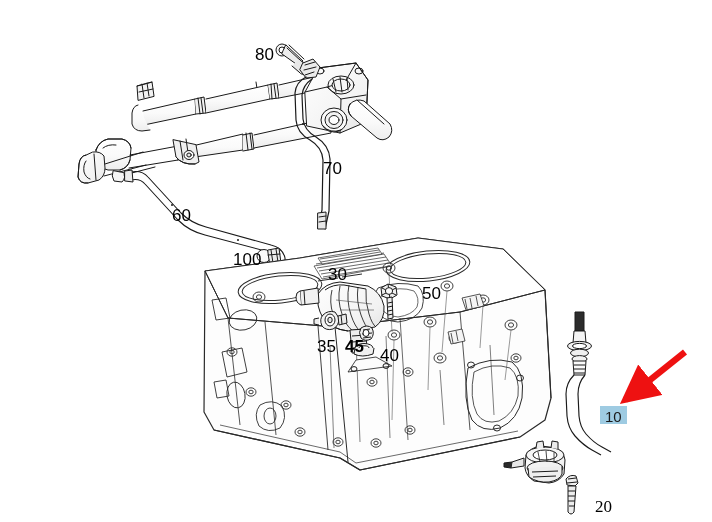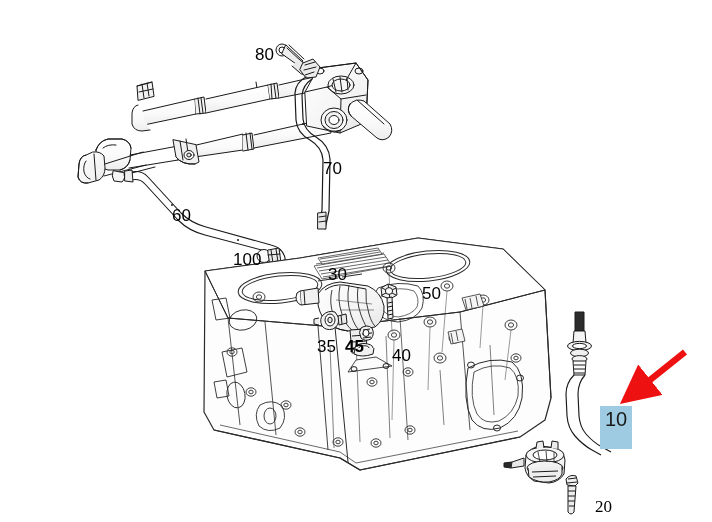--- a/index.html
+++ b/index.html
@@ -29,22 +29,22 @@
     font-family: "Liberation Sans", sans-serif;
     font-size: 17px;
     font-weight: 400;
     color: #000000;
     line-height: 1;
     white-space: nowrap;
     letter-spacing: 0px;
   }
   .callout-label.highlighted {
     background: #9ecbe2;
-    padding: 3px 5px 20px 5px;
-    font-size: 20px;
+    padding: 3px 5px 0 5px;
+    font-size: 15px;
     color: #1a1a1a;
   }
 </style>
 </head>
 <body>
 
 <div id="diagram-root">
 
   <svg id="diagram-svg" viewBox="0 0 712 522" xmlns="http://www.w3.org/2000/svg">
 
@@ -452,19 +452,19 @@
   <div class="callout-label" style="left:233px; top:251px;">100</div>
 
   <div class="callout-label" style="left:328px; top:266px;">30</div>
 
   <div class="callout-label" style="left:390px; top:285px;margin-left:32px;">50</div>
 
   <div class="callout-label" style="left:317px; top:338px;">35</div>
 
   <div class="callout-label" style="left:345px; top:338px;font-weight:bold;">45</div>
 
-  <div class="callout-label" style="left:392px; top:347px;">40</div>
+  <div class="callout-label" style="left:380px; top:347px;">40</div>
 
   <div class="callout-label highlighted" style="left:600px; top:406px;">10</div>
 
   <div class="callout-label" style="left:595px; top:498px;font-family:Liberation Serif, serif;">20</div>
 
 </div>
 
 </body></html>

